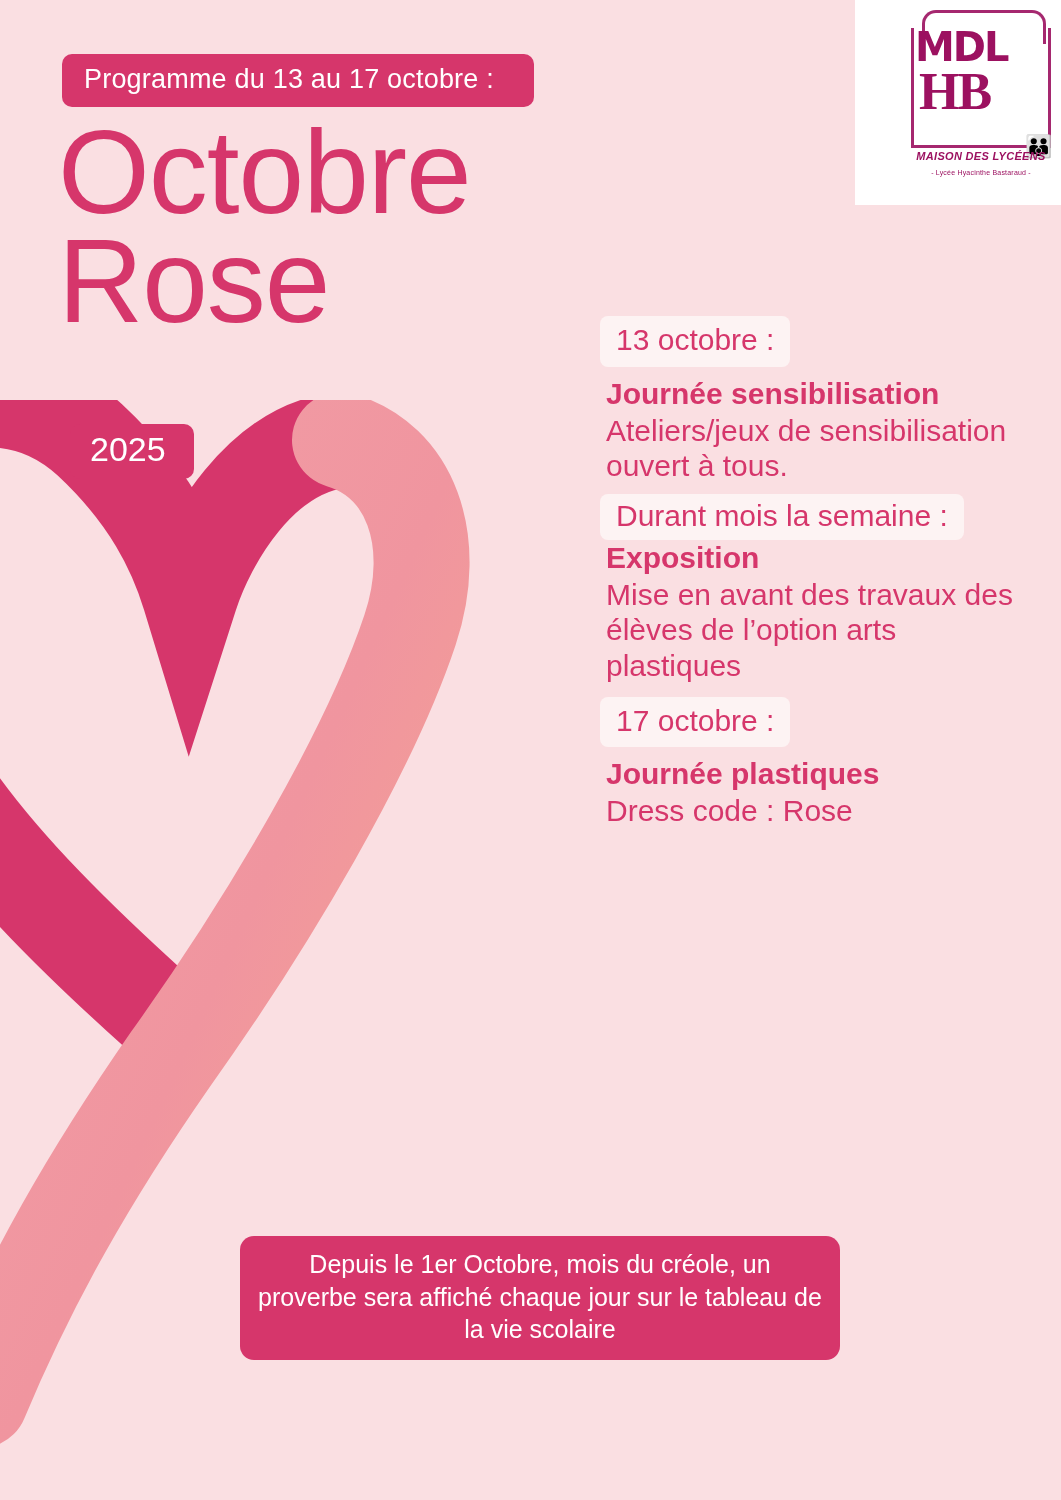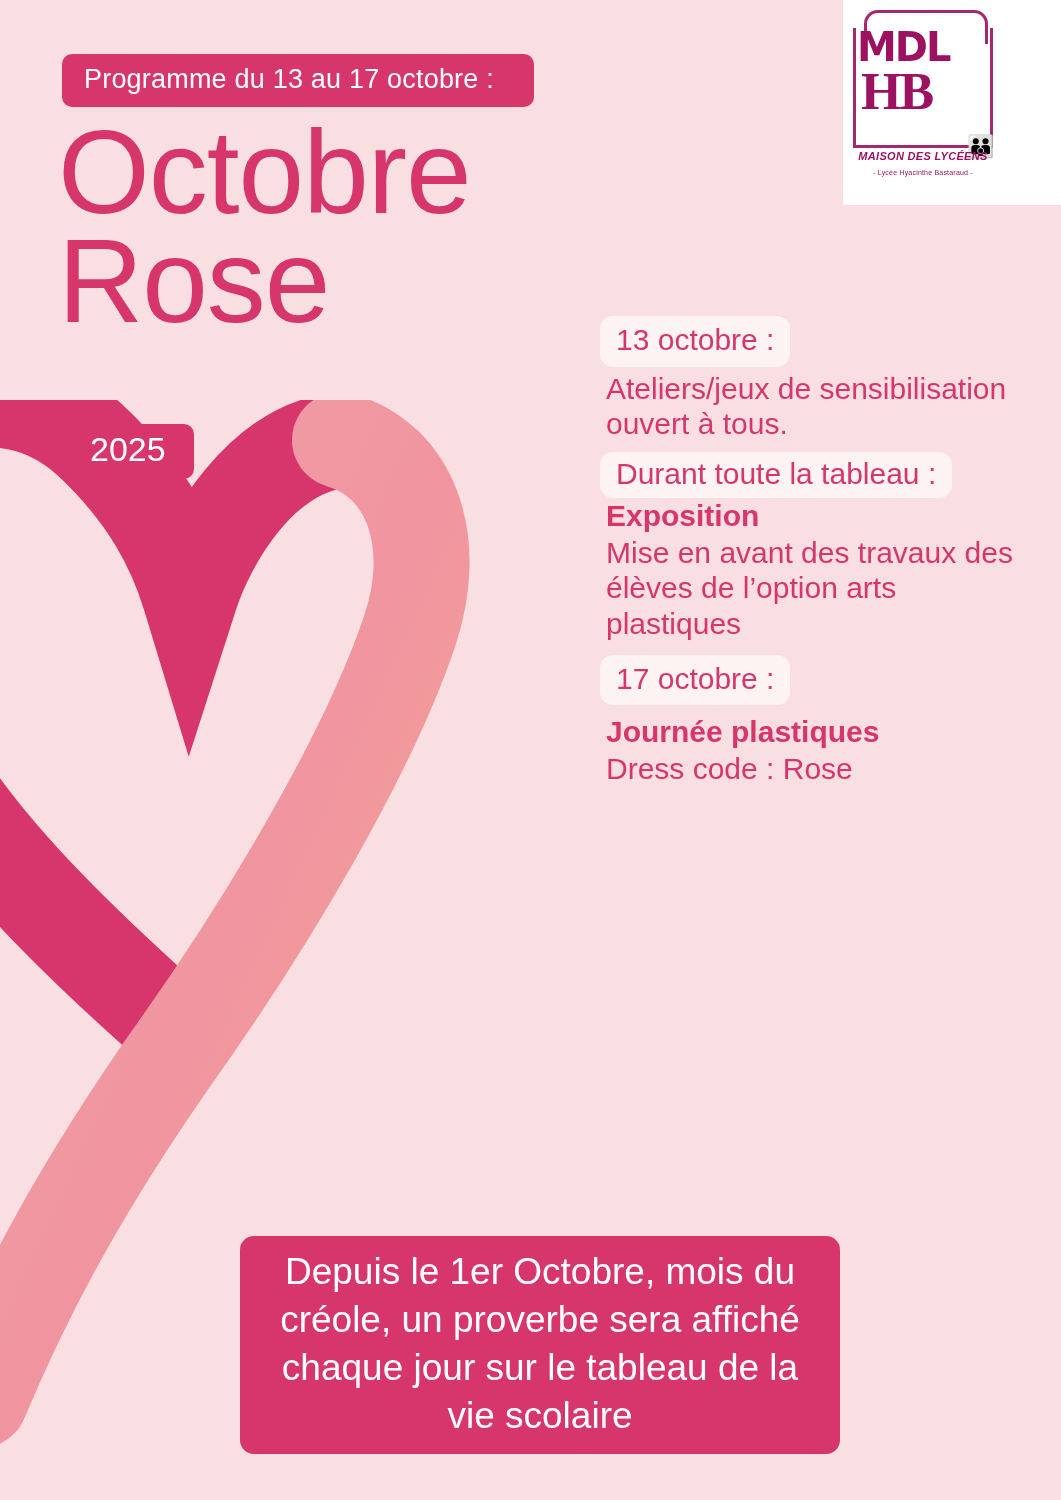--- a/index.html
+++ b/index.html
@@ -31,26 +31,27 @@
     width: 720px;
     height: 1100px;
     pointer-events: none;
   }
 
   
   .logo-box {
     position: absolute;
     right: 0;
     top: 0;
-    width: 218px;
+    width: 186px;
     height: 205px;
     background: #ffffff;
     display: flex;
     align-items: center;
-    justify-content: flex-start;
+    justify-content: flex-end;
+    padding-left: 20px;
   }
   .logo-inner {
     width: 160px;
     height: 170px;
     position: relative;
   }
   .logo-mdl {
     position: absolute;
     top: 6px;
     left: 14px;
@@ -168,21 +169,21 @@
     left: 600px;
     top: 316px;
     width: 430px;
   }
   .date-chip {
     display: inline-block;
     background: #fdf3f3;
     color: #d6366b;
     font-size: 30px;
     padding: 5px 16px 8px 16px;
-    border-radius: 13px;
+    border-radius: 8px;
     margin-bottom: 4px;
     line-height: 1.25;
   }
   .date-chip.wrapped {
     display: inline;
     box-decoration-break: clone;
     -webkit-box-decoration-break: clone;
   }
   .evt-title {
     color: #d6366b;
@@ -202,21 +203,21 @@
 
   
   .footer {
     position: absolute;
     left: 240px;
     top: 1236px;
     width: 600px;
     background: #d6366b;
     color: #ffffff;
     border-radius: 14px;
-    font-size: 37px;
+    font-size: 25px;
     line-height: 1.3;
     text-align: center;
     padding: 12px 18px 14px 18px;
     box-sizing: border-box;
   }
 </style>
 </head>
 <body>
 
 <div class="poster">
@@ -258,26 +259,27 @@
   </div>
 
   <div class="year-badge">2025</div>
 
   <div class="program">
 
     <div class="block">
       <div class="chipline">
         <span class="date-chip">13 octobre :</span>
       </div>
+      <div class="evt-title">Journée sensibilisation</div>
       <div class="evt-desc">Ateliers/jeux de sensibilisation ouvert à tous.</div>
     </div>
 
     <div class="block">
       <div class="chipline">
-        <span class="date-chip wrapped">Durant toute la tableau :</span>
+        <span class="date-chip wrapped">Durant mois la semaine :</span>
       </div>
       <div class="evt-title">Exposition</div>
       <div class="evt-desc">Mise en avant des travaux des élèves de l’option arts plastiques</div>
     </div>
 
     <div class="block">
       <div class="chipline">
         <span class="date-chip">17 octobre :</span>
       </div>
       <div class="evt-title">Journée plastiques</div>

